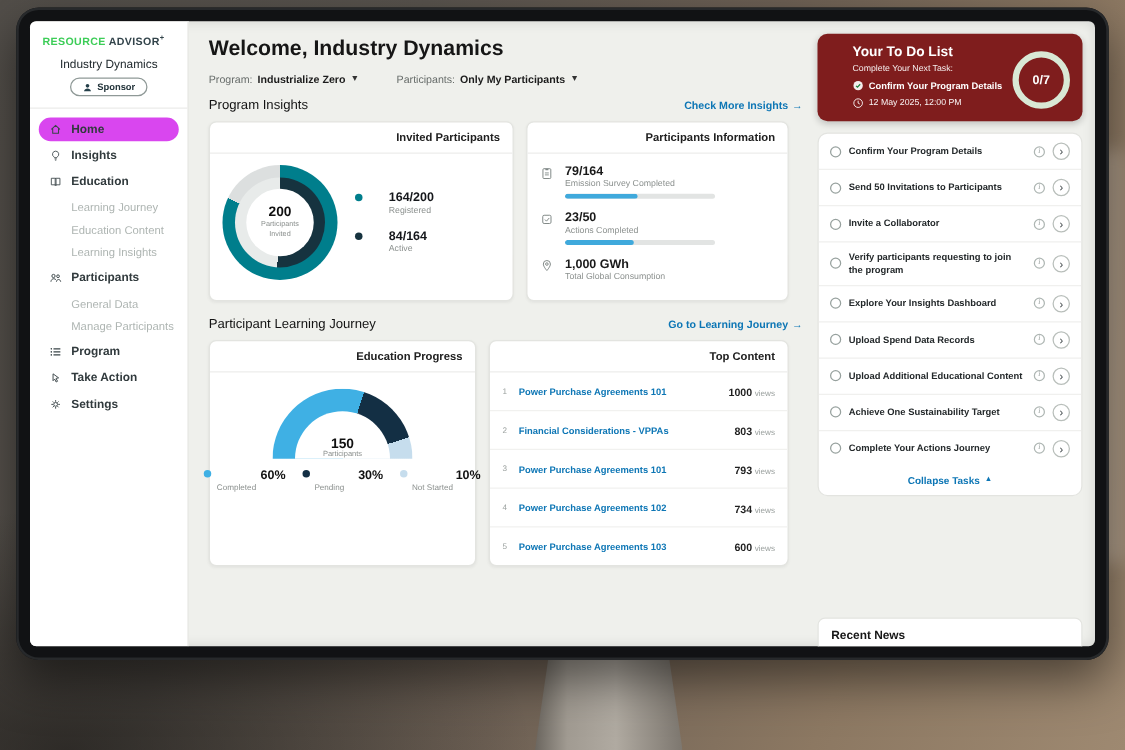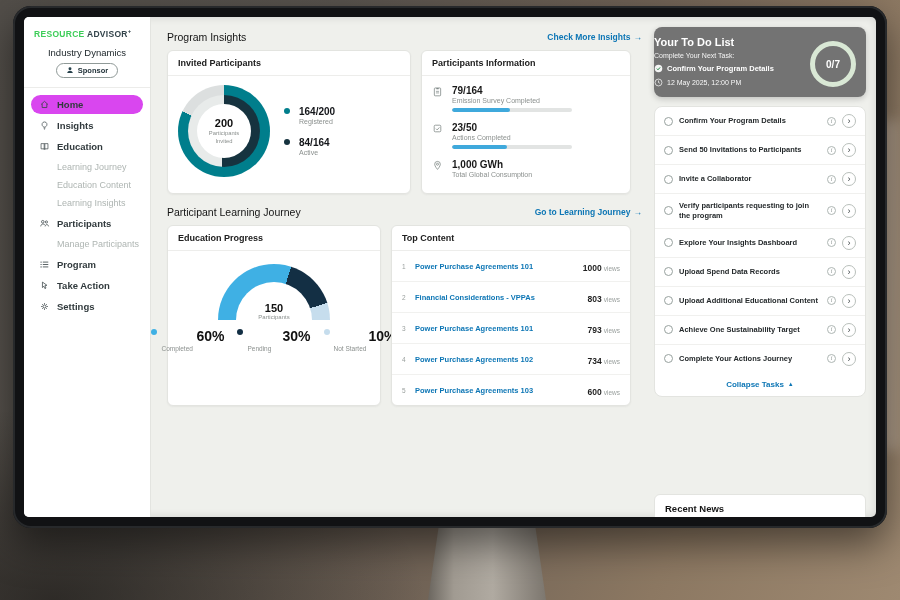--- a/index.html
+++ b/index.html
@@ -46,34 +46,34 @@
   .filters { display:flex; gap:30px; align-items:center; margin:9px 0 10px; font-size:8.5px; color:#676c6a; }
   .filter { display:flex; align-items:center; cursor:pointer; }
   .filter b { color:#1c1c1c; margin-left:4px; }
   .chev { font-size:7px; color:#333; margin-left:4px; }
   .sec { display:flex; justify-content:space-between; align-items:center; margin:2px 2px 7px 0; }
   .sec-title { font-size:10.5px; font-weight:normal; color:#141414; }
   .sec-link { font-size:8.5px; font-weight:bold; color:#0d76b5; cursor:pointer; white-space:nowrap; }
   .sec-link .arr { margin-left:3px; }
   .row { display:flex; gap:10px; margin-bottom:12px; }
   .card { background:#fff; border:1px solid #e3e4e0; border-radius:6px; box-shadow:0 1px 2px rgba(60,60,60,.06); }
-  .card-h { padding:7px 10px; font-size:9px; font-weight:bold; color:#202020; border-bottom:1px solid #ededeb; }
+  .card-h { padding:7px 10px; font-size:9px; font-weight:bold; color:#202020; border-bottom:1px solid #ededeb;text-align:right; }
   .card-b { padding:9px 10px; }
 
   .card-invited { width:244px; }
   .inv-body { display:flex; align-items:center; }
   .donut { position:relative; width:92px; height:92px; flex:none; }
   .d-outer { position:absolute; inset:0; border-radius:50%; background:#d9dddd; }
   .d-inner { position:absolute; inset:10px; border-radius:50%; background:#e8ebea; }
   .d-hole { position:absolute; inset:19px; border-radius:50%; background:#fff; display:flex; flex-direction:column;
     align-items:center; justify-content:center; text-align:center; }
   .d-val { font-size:11px; font-weight:bold; color:#101010; }
   .d-lab { font-size:5.8px; color:#8b908e; width:42px; line-height:1.25; margin-top:1px; }
   .inv-legend { margin-left:14px; display:flex; flex-direction:column; gap:12px; }
-  .li { display:flex; gap:9px; align-items:flex-start; }
+  .li { display:flex; gap:21px; align-items:flex-start; }
   .dot { width:6px; height:6px; border-radius:50%; margin-top:2px; flex:none; background:#888; }
   .li-val { font-size:10px; font-weight:bold; color:#14161a; }
   .li-lab { font-size:7px; color:#8b908e; margin-top:1px; }
 
   .card-info { width:210px; }
   .info-row { display:flex; gap:8px; margin-bottom:10px; }
   .info-row:last-child { margin-bottom:2px; }
   .info-ico { width:12px; flex:none; color:#7f8886; display:flex; padding-top:1px; }
   .info-ico svg { width:11px; height:11px; }
   .info-val { font-size:10px; font-weight:bold; color:#191919; }
@@ -84,36 +84,36 @@
   .card-edu { width:214px; }
   .gauge { position:relative; width:112px; height:56px; overflow:hidden; margin:4px auto 0; }
   .g-arc { position:absolute; left:0; top:0; width:112px; height:112px; border-radius:50%; background:#e5e8e7; }
   .g-hole { position:absolute; left:18px; top:18px; width:76px; height:76px; border-radius:50%; background:#fff; }
   .g-center { position:absolute; left:0; right:0; bottom:0; text-align:center; }
   .g-val { font-size:11px; font-weight:bold; color:#101010; }
   .g-lab { font-size:6px; color:#8b908e; }
   .g-legend { display:flex; justify-content:center; gap:13px; margin-top:8px; }
   .gl { display:flex; gap:4px; align-items:flex-start; }
   .gl .dot { margin-top:1px; }
-  .gl-val { font-size:14px; font-weight:bold; color:#111;padding-left:35px; }
+  .gl-val { font-size:10px; font-weight:bold; color:#111;padding-left:35px; }
   .gl-lab { font-size:6.5px; color:#8b908e; margin-top:1px; }
 
   .card-lessons { width:240px; }
   .lesson-row { display:flex; align-items:center; gap:7px; padding:6px 10px; border-bottom:1px solid #f1f1ef; }
   .lesson-row:last-child { border-bottom:none; }
   .rank { font-size:6.5px; color:#9aa09e; width:6px; flex:none; }
   .lesson-title { flex:1; font-size:7.5px; font-weight:bold; color:#0d76b5; white-space:nowrap; overflow:hidden;
     text-overflow:ellipsis; cursor:pointer; }
   .views { white-space:nowrap; }
   .views b { font-size:8.5px; color:#1f1f1f; }
   .views span { font-size:6.5px; color:#9aa09e; margin-left:2px; }
 
   
   .todo-col { width:222px; flex:none; padding:10px 10px 0 0; display:flex; flex-direction:column; }
-  .hero { position:relative; background:#737373; border-radius:8px; padding:9px 0 10px; color:#fff;
+  .hero { position:relative; background:#7f1d1d; border-radius:8px; padding:9px 28px 10px; color:#fff;
     box-shadow:0 2px 6px rgba(0,0,0,.2); }
   .hero-title { font-size:11px; font-weight:bold; }
   .hero-sub { font-size:7px; opacity:.92; margin:4px 0 5px; }
   .hero-task { display:flex; gap:4px; align-items:center; font-size:7.5px; font-weight:bold; max-width:148px; }
   .hero-due { display:flex; gap:4px; align-items:center; font-size:7px; margin-top:5px; opacity:.95; }
   .ring { position:absolute; right:10px; top:14px; width:46px; height:46px; border-radius:50%;
     border:5px solid #d9e8d5; display:flex; align-items:center; justify-content:center;
     font-size:10px; font-weight:bold; color:#fff; }
   .todo-card { background:#fff; border:1px solid #e3e4e0; border-radius:8px; margin-top:9px; overflow:hidden; }
   .todo-row { display:flex; align-items:center; gap:6px; padding:7px 9px; border-bottom:1px solid #f0f0ee; cursor:pointer; }
@@ -187,20 +187,21 @@
           <div class="nav-item">
             <span class="nv-ico">
                 <svg viewBox="0 0 16 16">
                   <circle cx="5.5" cy="5.5" r="1.9" fill="none" stroke="currentColor" stroke-width="1.1"></circle>
                   <circle cx="10.8" cy="5.8" r="1.6" fill="none" stroke="currentColor" stroke-width="1.1"></circle>
                   <path d="M2.5 12.2c.4-2.4 1.7-3.5 3.4-3.5 1.2 0 2 .5 2.6 1.4M8.9 12.2c.3-1.7 1.2-2.6 2.5-2.6s2.2.9 2.5 2.6" fill="none" stroke="currentColor" stroke-width="1.1"></path>
                 </svg>
               </span>
             <span>Participants</span>
           </div>
+          <div class="nav-sub">General Data</div>
           <div class="nav-sub">Manage Participants</div>
           <div class="nav-item">
             <span class="nv-ico">
                 <svg viewBox="0 0 16 16">
                   <path d="M5.5 4.5h8M5.5 8h8M5.5 11.5h8" stroke="currentColor" stroke-width="1.2"></path>
                   <path d="M3 4.5h.01M3 8h.01M3 11.5h.01" stroke="currentColor" stroke-width="1.8" stroke-linecap="round"></path>
                 </svg>
               </span>
             <span>Program</span>
           </div>
@@ -218,21 +219,34 @@
                   <circle cx="8" cy="8" r="2.2" fill="none" stroke="currentColor" stroke-width="1.1"></circle>
                   <path d="M8 3v2M8 11v2M3 8h2M11 8h2M4.6 4.6l1.4 1.4M10 10l1.4 1.4M11.4 4.6L10 6M6 10l-1.4 1.4" stroke="currentColor" stroke-width="1.1"></path>
                 </svg>
               </span>
             <span>Settings</span>
           </div>
         </nav>
       </aside>
 
       <main class="main">
-
+        <div class="h1">Welcome, Industry Dynamics</div>
+
+        <div class="filters">
+          <div class="filter">
+            <span>Program:</span>
+            <b>Industrialize Zero</b>
+            <span class="chev">▼</span>
+          </div>
+          <div class="filter">
+            <span>Participants:</span>
+            <b>Only My Participants</b>
+            <span class="chev">▼</span>
+          </div>
+        </div>
 
         <div class="sec">
           <span class="sec-title">Program Insights</span>
           <span class="sec-link"><span>Check More Insights</span><span class="arr">→</span></span>
         </div>
 
         <div class="row">
 
           <div class="card card-invited">
             <div class="card-h">Invited Participants</div>

